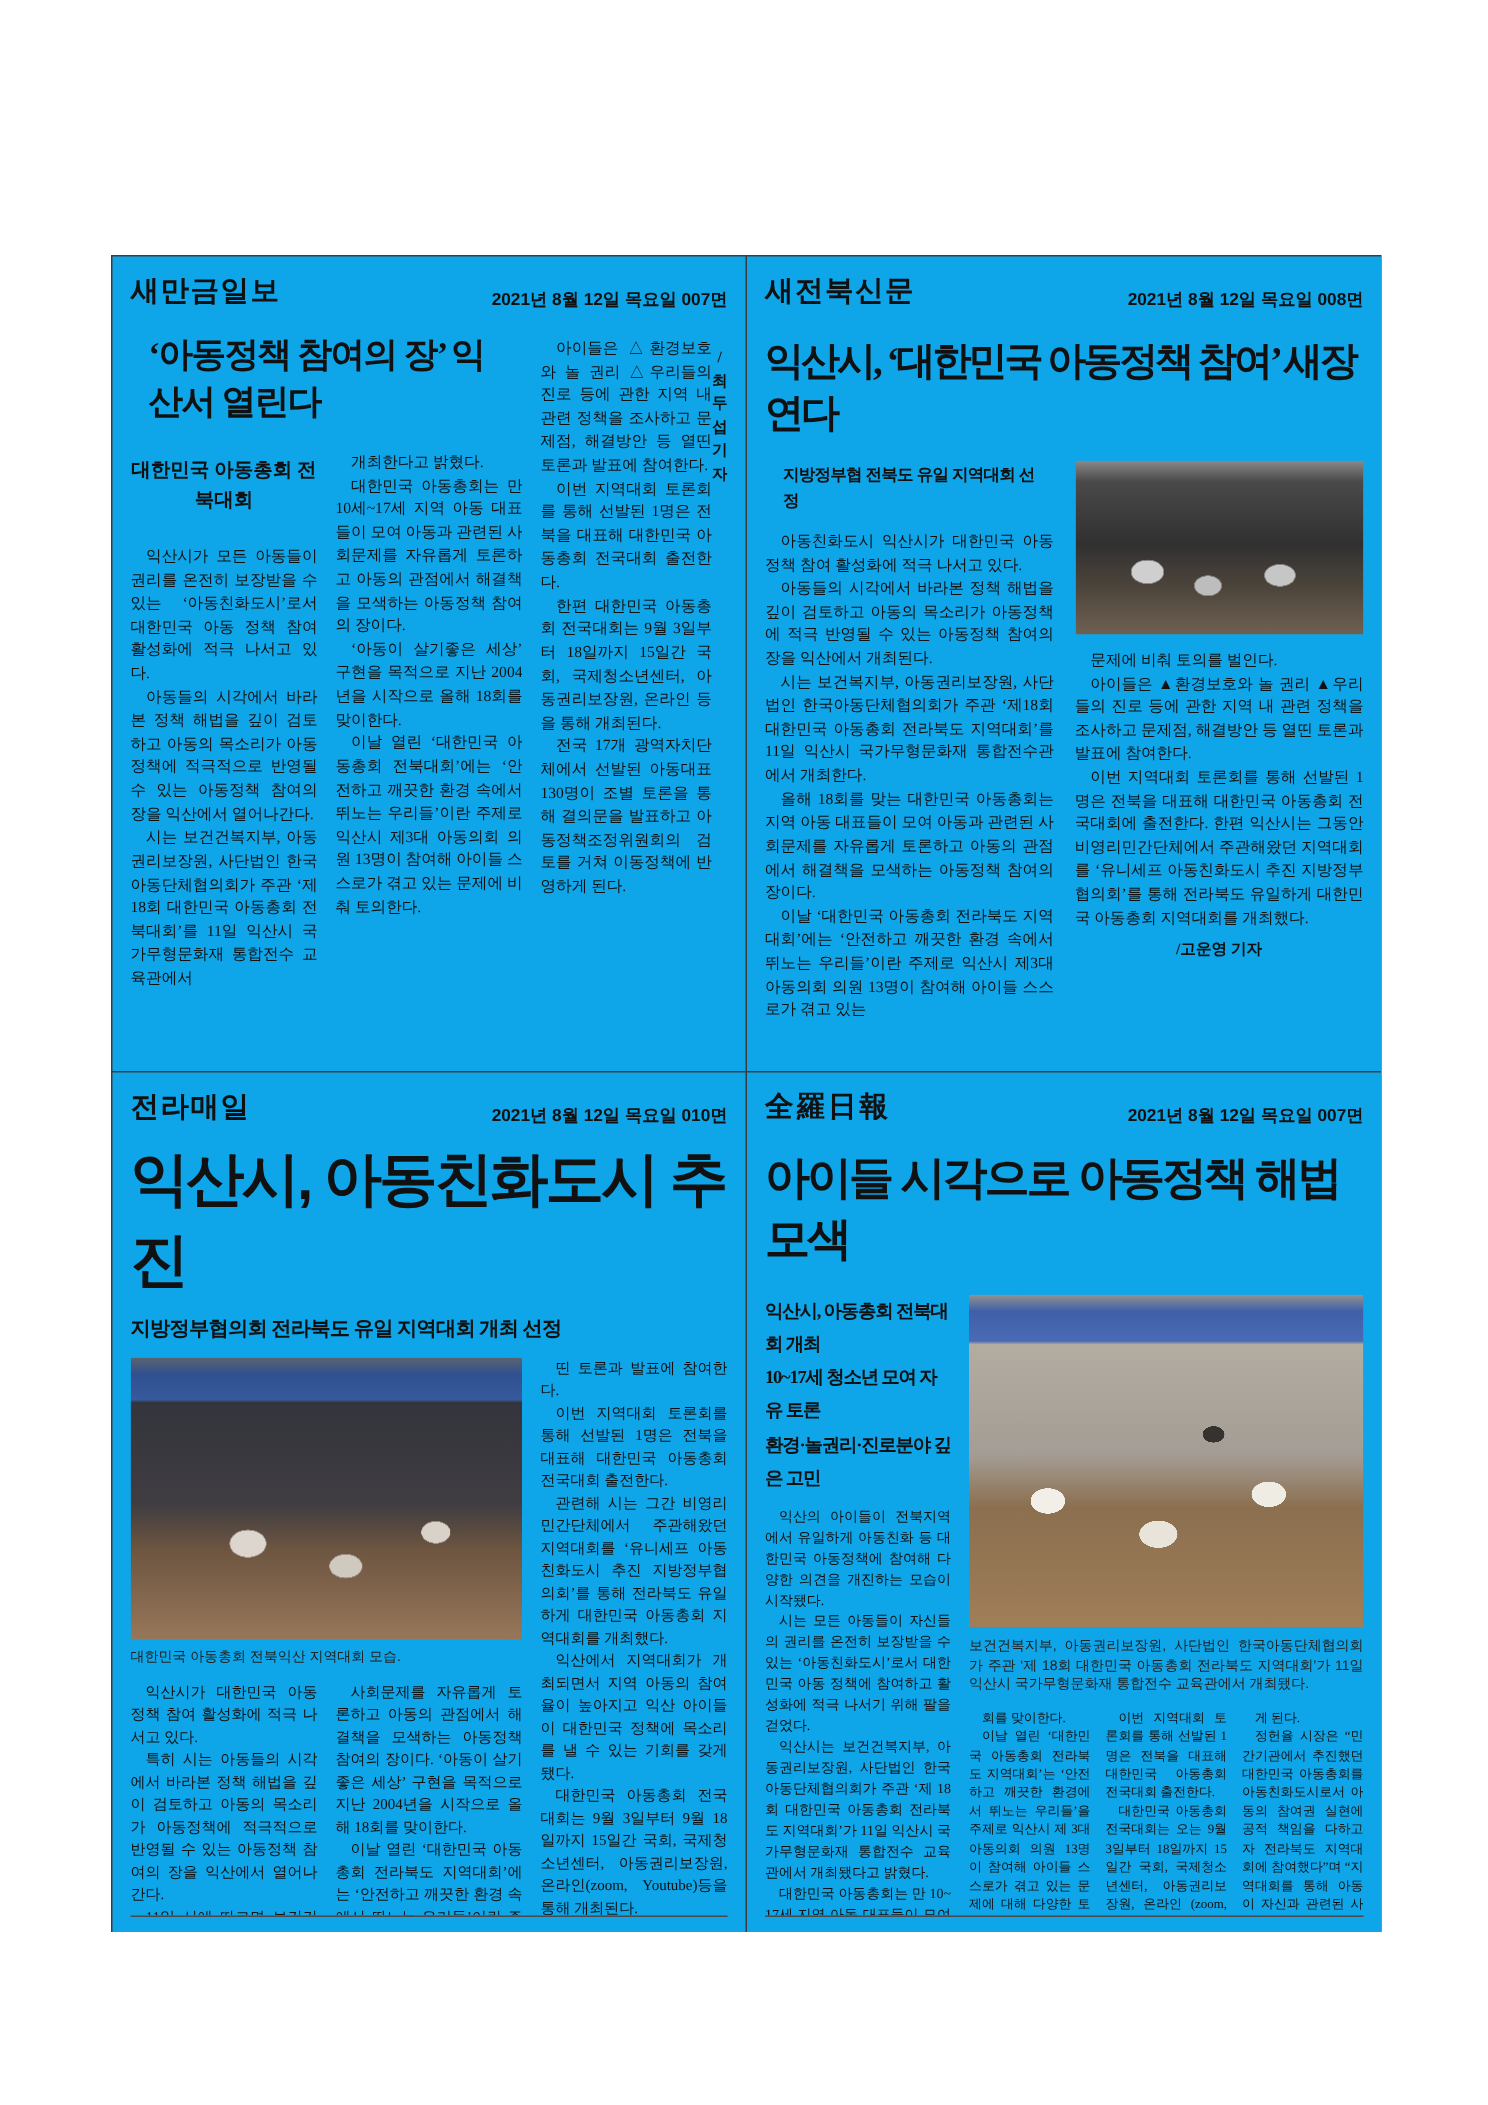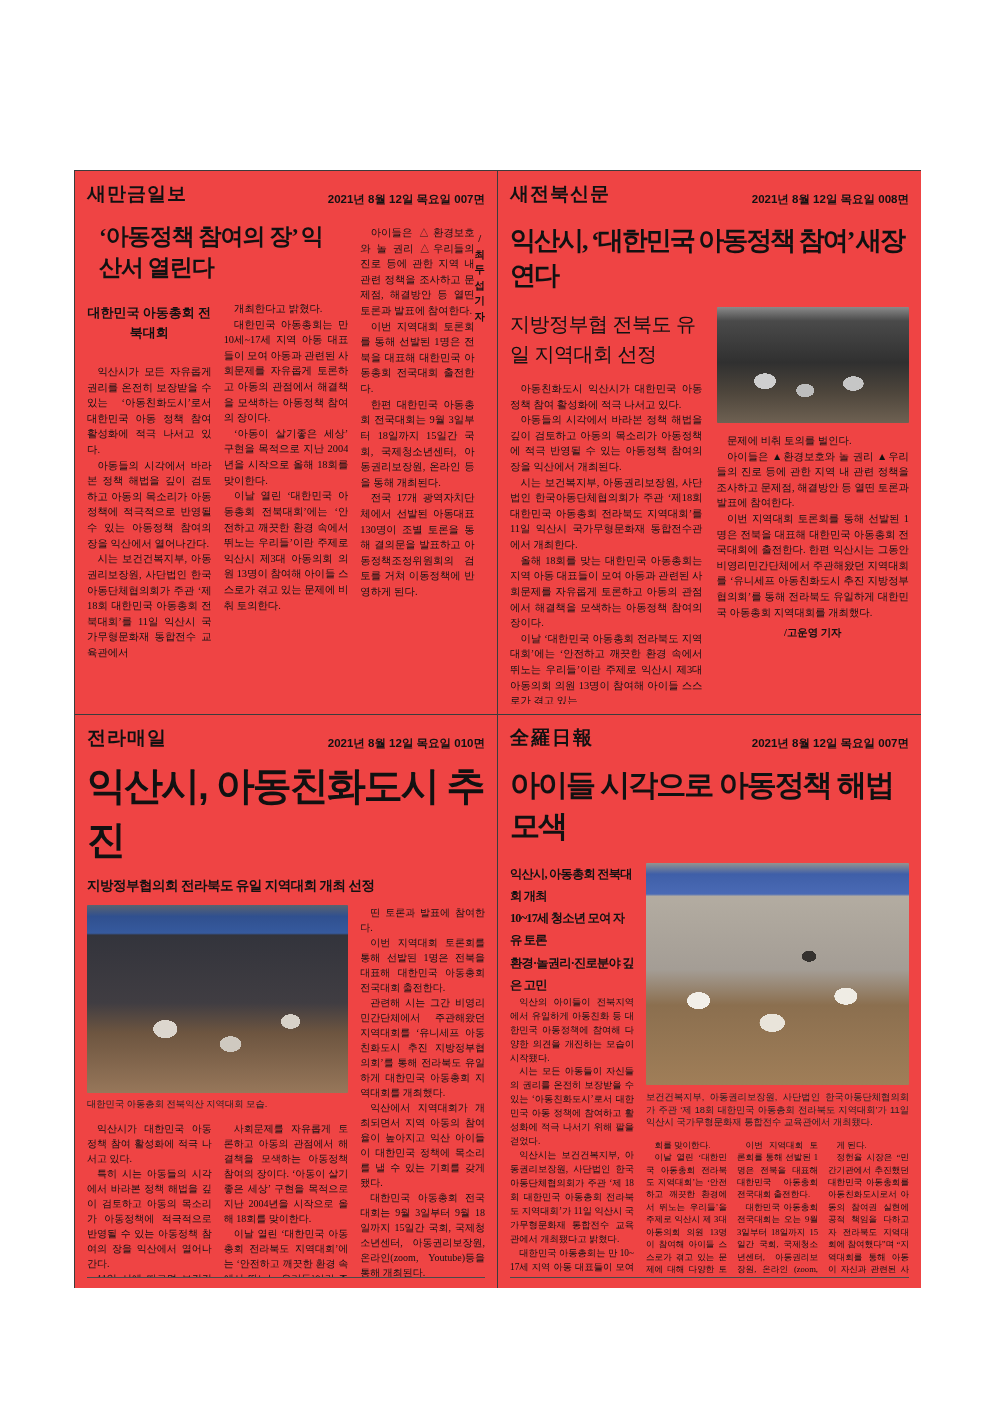--- a/index.html
+++ b/index.html
@@ -1,21 +1,21 @@
 <!DOCTYPE html>
 <html><head>
 <meta charset="utf-8">
 <style>
   html,body{margin:0;padding:0;background:#ffffff;}
   .sheet{position:relative;width:992px;height:1403px;background:#ffffff;overflow:hidden;
          font-family:"Liberation Serif",serif;color:#111;}
   .grid{position:absolute;left:74px;top:170px;width:847px;height:1118px;
         display:grid;grid-template-columns:422px 423px;grid-template-rows:543px 573px;
         gap:1px;background:#3c3c3c;padding:1px;box-sizing:border-box;}
-  .clip{background:#ef4444;box-sizing:border-box;padding:10px 12px;overflow:hidden;
+  .clip{background:#0ea5e9;box-sizing:border-box;padding:10px 12px;overflow:hidden;
         display:flex;flex-direction:column;}
   .clip-head{display:flex;justify-content:space-between;align-items:flex-end;margin-bottom:4px;}
   .masthead-sans{font-family:"Liberation Sans",sans-serif;font-weight:700;font-size:19px;letter-spacing:1px;}
   .masthead-serif{font-family:"Liberation Serif",serif;font-weight:700;font-size:19px;letter-spacing:2px;}
   .date{font-family:Liberation Sans, sans-serif;font-weight:700;font-size:11.5px;}
   .hl-serif{font-family:"Liberation Serif",serif;font-weight:700;margin:0;letter-spacing:-1px;}
   .hl-sans{font-family:"Liberation Sans",sans-serif;font-weight:700;margin:0;letter-spacing:-2px;}
   .paras p{margin:0;text-indent:1em;text-align:justify;word-break:break-all;}
   .bodycol{font-size:10.4px;line-height:1.5;overflow:hidden;}
   .byline{text-align:center;font-weight:700;font-size:10.4px;margin-top:6px;}
@@ -27,21 +27,21 @@
 
   
   .tl-grid{display:grid;grid-template-columns:1fr 1fr 1fr;column-gap:12px;
            grid-template-areas:"hl hl c3" "c1 c2 c3";grid-template-rows:auto 1fr;flex:1;overflow:hidden;}
   .tl-hl{grid-area:hl;font-size:23px;margin:10px 12px 4px;}
   .tl-c1{grid-area:c1;} .tl-c2{grid-area:c2;padding-top:14px;} .tl-c3{grid-area:c3;padding-top:14px;display:flex;}
 
   
   .tr-hl{font-size:26px;margin:12px 0 14px;letter-spacing:-2px;}
   .tr-grid{display:grid;grid-template-columns:1fr 1fr;column-gap:14px;flex:1;overflow:hidden;}
-  .tr-sub{font-family:"Liberation Sans",sans-serif;font-weight:400;font-size:20px;margin:2px 0 12px;letter-spacing:-0.5px;}
+  .tr-sub{font-family:"Liberation Sans",sans-serif;font-weight:700;font-size:11px;margin:2px 12px 12px;letter-spacing:-0.5px;}
   .photo-tr{height:116px;margin-bottom:10px;
     background:
       radial-gradient(ellipse 18px 13px at 25% 64%, #cfcfcf 0 60%, transparent 61%),
       radial-gradient(ellipse 15px 11px at 46% 72%, #bdbdbd 0 60%, transparent 61%),
       radial-gradient(ellipse 17px 12px at 71% 66%, #c6c6c6 0 60%, transparent 61%),
       linear-gradient(180deg,#8a8a8a 0%,#4a4a4a 12%,#303030 48%,#4e463c 74%,#6e6152 100%);}
   .tr-right{display:flex;flex-direction:column;overflow:hidden;}
 
   
   .bl-hl{font-size:39px;margin:4px 0 10px;}
@@ -56,21 +56,21 @@
       radial-gradient(ellipse 16px 12px at 78% 62%, #d8d2c9 0 60%, transparent 61%),
       linear-gradient(180deg,#5a636f 0%,#30508f 6%,#365a9e 15%,#33343c 16%,#403d42 52%,#6d5540 68%,#97775a 100%);}
   .bl-cap{grid-area:cap;margin:5px 0 10px;}
   .bl-c1{grid-area:c1;font-size:10px;} .bl-c2{grid-area:c2;font-size:10px;}
   .bl-c3{grid-area:c3;font-size:10px;display:flex;flex-direction:column;}
 
   
   .br-hl{font-size:30px;margin:10px 0 16px;}
   .br-flex{display:flex;gap:12px;flex:1;overflow:hidden;}
   .br-left{width:124px;flex:none;overflow:hidden;}
-  .br-subs{font-weight:700;font-size:12.3px;line-height:1.8;letter-spacing:-0.8px;margin-bottom:0;}
+  .br-subs{font-weight:700;font-size:12.3px;line-height:1.8;letter-spacing:-0.8px;margin-bottom:10px;}
   .br-left .paras{font-size:9.3px;line-height:1.5;}
   .br-right{flex:1;display:flex;flex-direction:column;overflow:hidden;}
   .photo-br{height:222px;
     background:
       radial-gradient(ellipse 19px 14px at 20% 62%, #f2efe9 0 60%, transparent 61%),
       radial-gradient(ellipse 21px 15px at 48% 72%, #e9e4da 0 60%, transparent 61%),
       radial-gradient(ellipse 19px 14px at 76% 60%, #efece4 0 60%, transparent 61%),
       radial-gradient(ellipse 12px 9px at 62% 42%, #35322f 0 60%, transparent 61%),
       linear-gradient(180deg,#93938f 0%,#3f5fa8 5%,#4a6ab5 14%,#b3aca1 15%,#a49d95 48%,#8b6f4f 64%,#a07e58 100%);}
   .br-cap{margin:6px 0 10px;}
@@ -86,21 +86,21 @@
     <article class="clip">
       <header class="clip-head">
         <div class="masthead-sans">새만금일보</div>
         <div class="date">2021년 8월 12일 목요일 007면</div>
       </header>
       <div class="tl-grid">
         <h1 class="hl-serif tl-hl">‘아동정책 참여의 장’ 익산서 열린다</h1>
         <div class="bodycol tl-c1">
           <div class="kicker">대한민국 아동총회 전북대회</div>
           <div class="paras">
-              <p>익산시가 모든 자유롭게 권리를 온전히 보장받을 수 있는 ‘아동친화도시’로서 대한민국 아동 정책 참여 활성화에 적극 나서고 있다.</p>
+              <p>익산시가 모든 아동들이 권리를 온전히 보장받을 수 있는 ‘아동친화도시’로서 대한민국 아동 정책 참여 활성화에 적극 나서고 있다.</p>
               <p>아동들의 시각에서 바라본 정책 해법을 깊이 검토하고 아동의 목소리가 아동정책에 적극적으로 반영될 수 있는 아동정책 참여의 장을 익산에서 열어나간다.</p>
               <p>시는 보건건복지부, 아동권리보장원, 사단법인 한국아동단체협의회가 주관 ‘제18회 대한민국 아동총회 전북대회’를 11일 익산시 국가무형문화재 통합전수 교육관에서</p>
             </div>
         </div>
         <div class="bodycol tl-c2 paras">
             <p>개최한다고 밝혔다.</p>
             <p>대한민국 아동총회는 만 10세~17세 지역 아동 대표들이 모여 아동과 관련된 사회문제를 자유롭게 토론하고 아동의 관점에서 해결책을 모색하는 아동정책 참여의 장이다.</p>
             <p>‘아동이 살기좋은 세상’ 구현을 목적으로 지난 2004년을 시작으로 올해 18회를 맞이한다.</p>
             <p>이날 열린 ‘대한민국 아동총회 전북대회’에는 ‘안전하고 깨끗한 환경 속에서 뛰노는 우리들’이란 주제로 익산시 제3대 아동의회 의원 13명이 참여해 아이들 스스로가 겪고 있는 문제에 비춰 토의한다.</p>
           </div>

